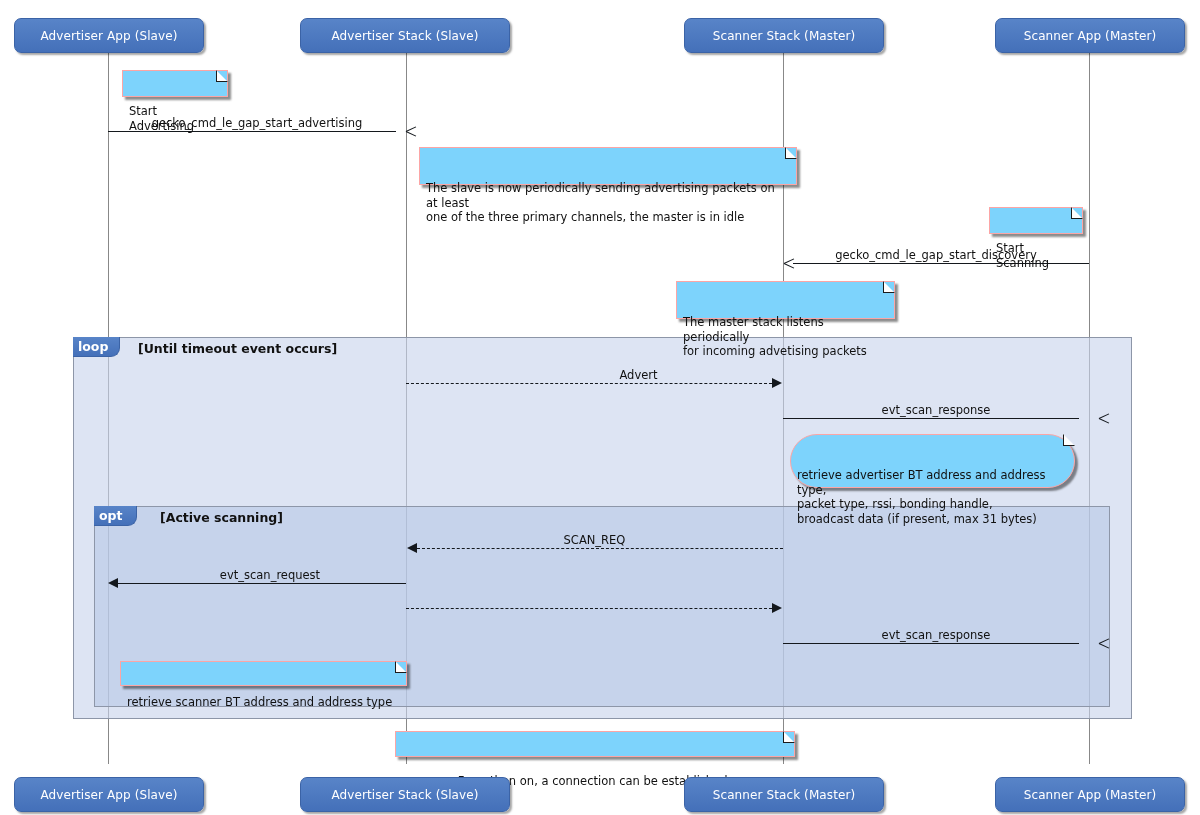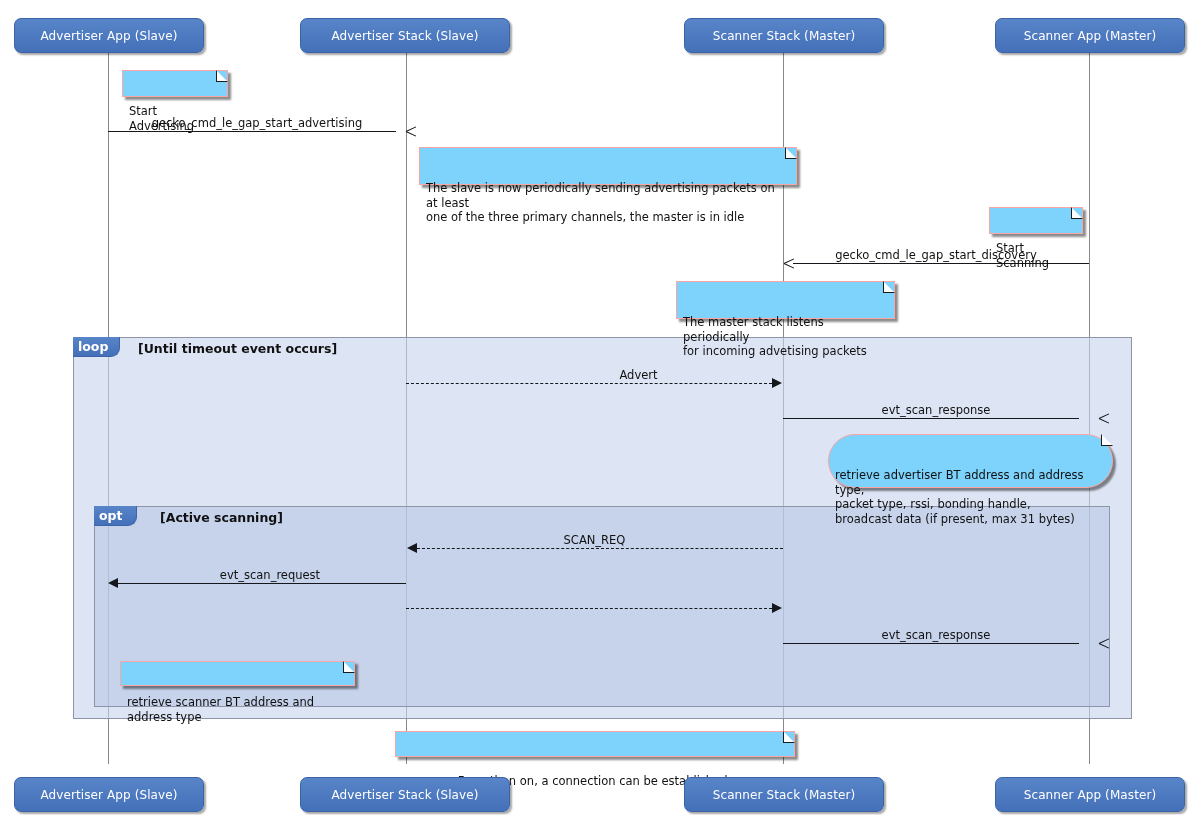--- a/index.html
+++ b/index.html
@@ -199,28 +199,28 @@
     <span class="fold"></span>
     <span>Start Scanning</span>
   </div>
 
   <div class="note" style="left:676px;top:281px;width:219px;height:38px;">
     <span class="fold"></span>
     <span>The master stack listens periodically
 for incoming advetising packets</span>
   </div>
 
-  <div class="note" style="left:828px;top:434px;width:285px;height:54px;border-radius:27px;">
+  <div class="note" style="left:790px;top:434px;width:285px;height:54px;border-radius:27px;">
     <span class="fold"></span>
     <span>retrieve advertiser BT address and address type,
 packet type, rssi, bonding handle,
 broadcast data (if present, max 31 bytes)</span>
   </div>
 
-  <div class="note" style="left:120px;top:661px;width:235px;height:25px;">
+  <div class="note" style="left:120px;top:661px;width:287px;height:25px;">
     <span class="fold"></span>
     <span>retrieve scanner BT address and address type</span>
   </div>
 
   <div class="note center" style="left:395px;top:731px;width:400px;height:26px;line-height:18px;">
     <span class="fold"></span>
     <span>From then on, a connection can be established.</span>
   </div>
 
   <div class="participant" style="left:14px;top:777px;width:190px;height:35px;">Advertiser App (Slave)</div>

